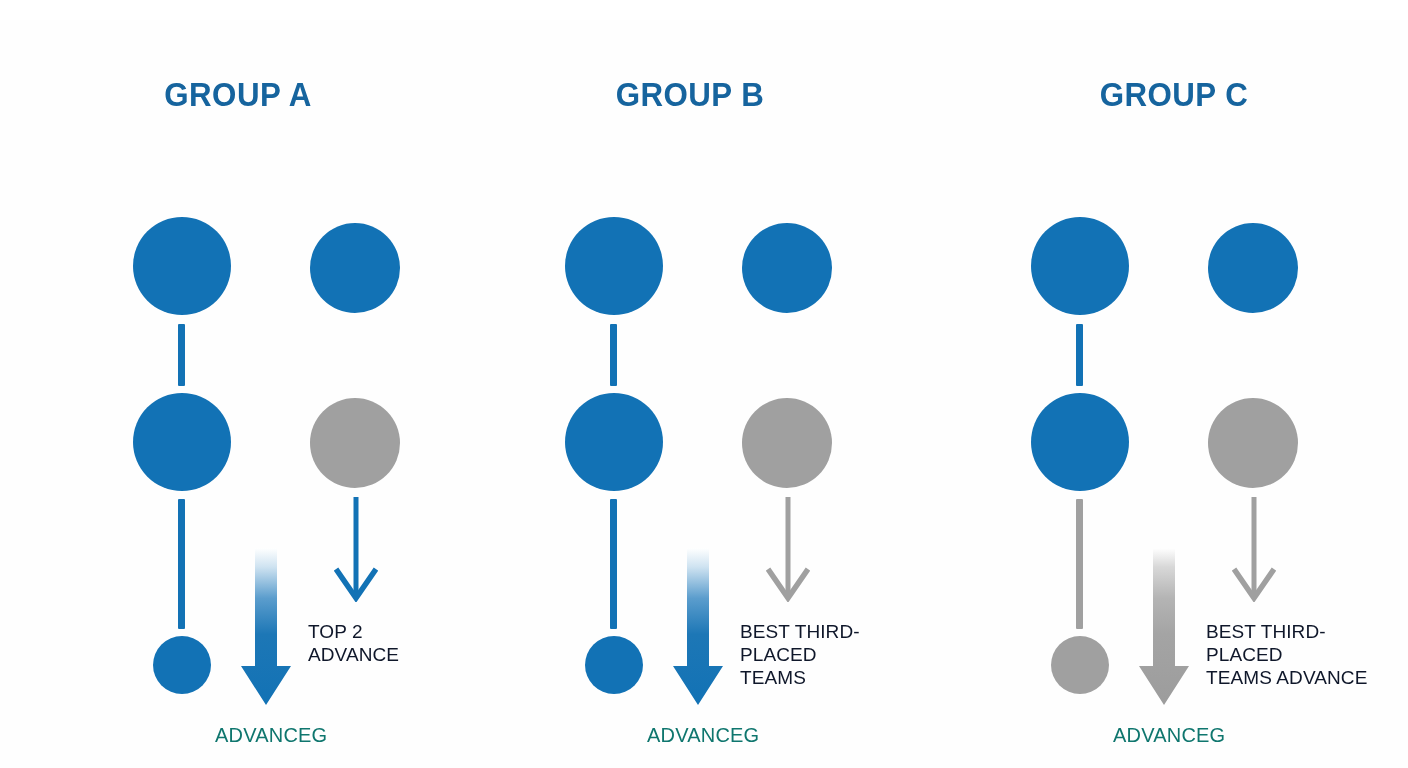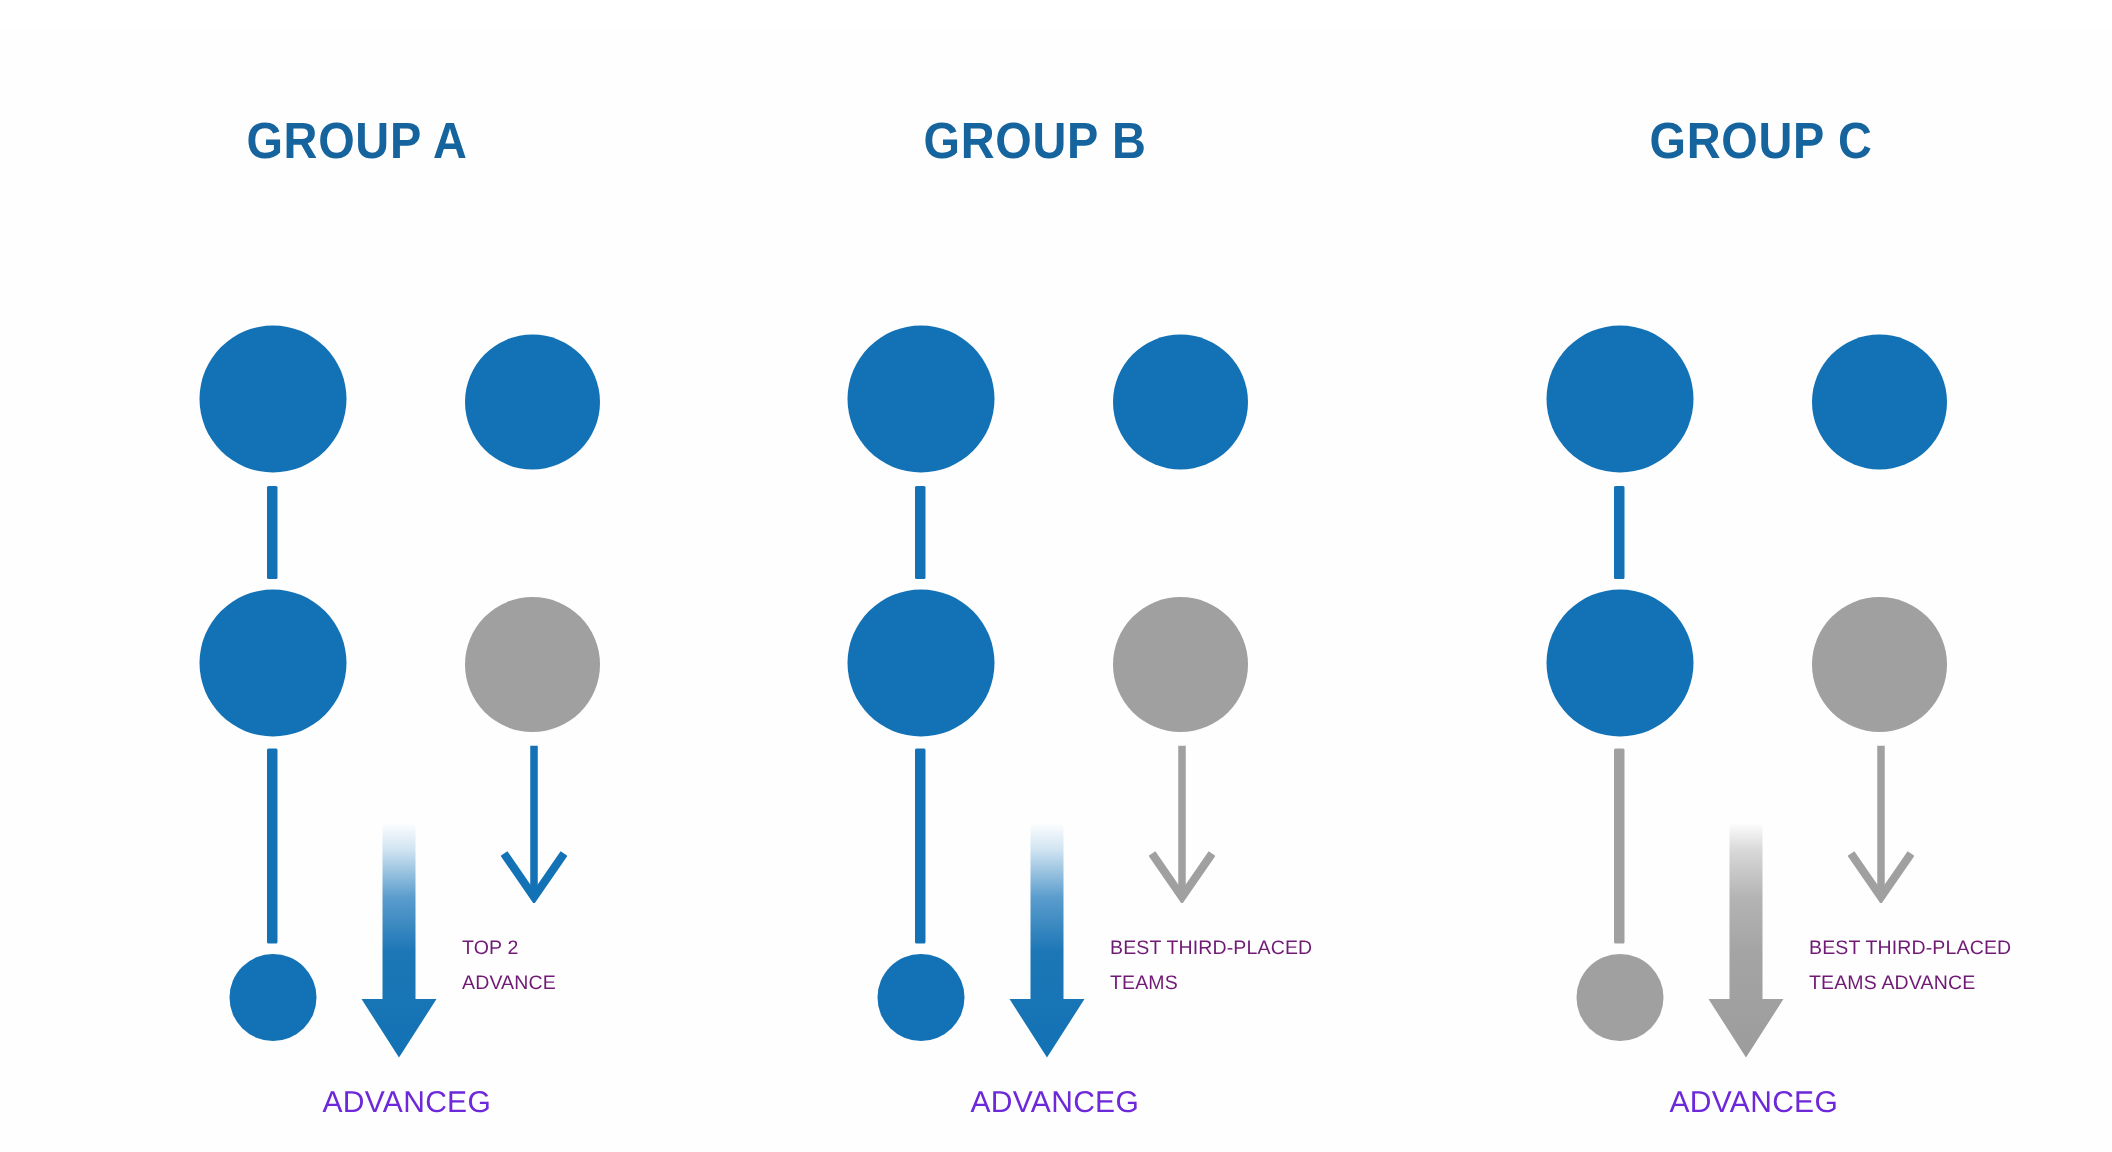--- a/index.html
+++ b/index.html
@@ -96,39 +96,39 @@
     width: 44px;
     height: 105px;
   }
   .thin-arrow svg { display: block; width: 44px; height: 105px; }
 
   
   .side-note {
     position: absolute;
     left: 268px;
     top: 600px;
-    font-size: 13px;
+    font-size: 19px;
     line-height: 23px;
-    color: #701a75;
+    color: #0f172a;
     letter-spacing: 0.1px;
     white-space: pre-line;
     font-family: "Liberation Sans", sans-serif;
   }
 
   
   .bottom-caption {
     position: absolute;
     left: 0;
     top: 704px;
     width: 440px;
     text-align: left;
     padding-left: 175px;
     box-sizing: border-box;
     font-size: 20px;
-    color: #6d28d9;
+    color: #0f766e;
     letter-spacing: 0.2px;
     font-family: "Liberation Sans", sans-serif;
   }
 </style>
 </head>
 <body>
 
 <div id="canvas">
 
   <div class="group group-a">

